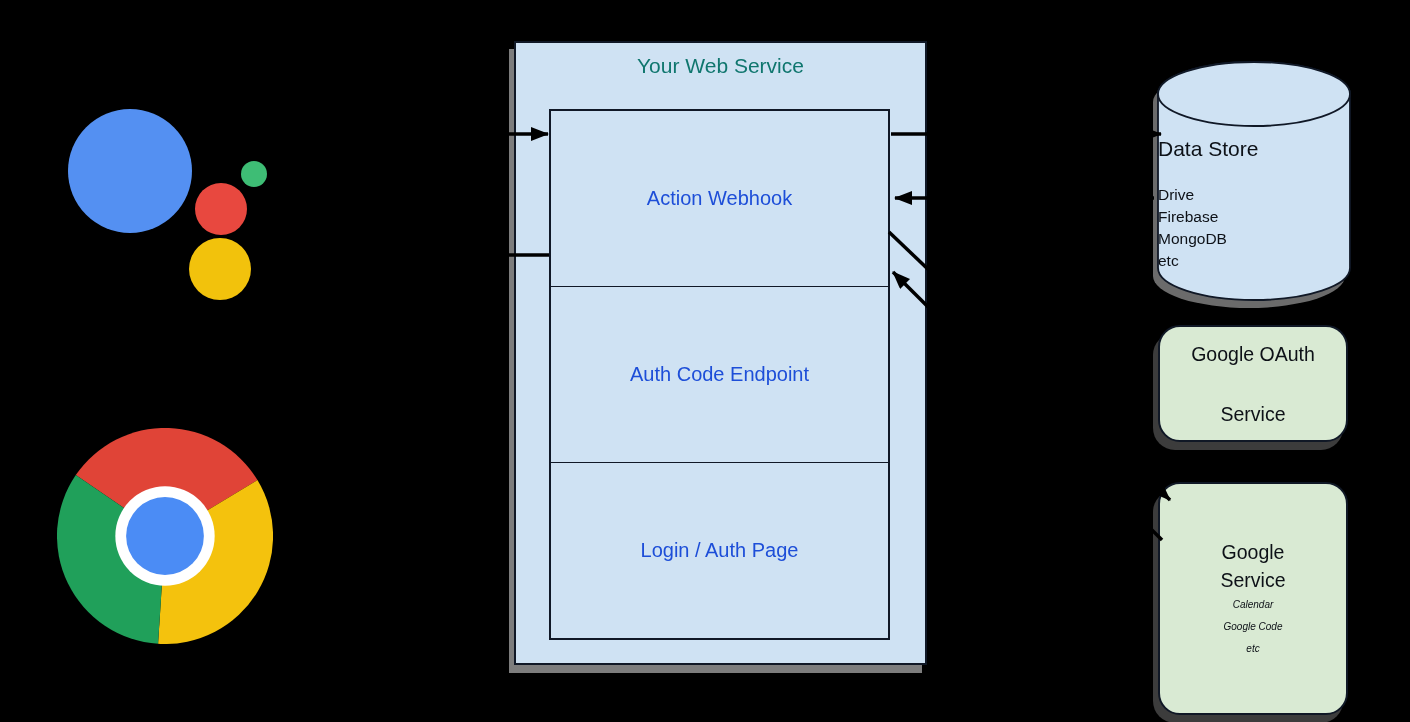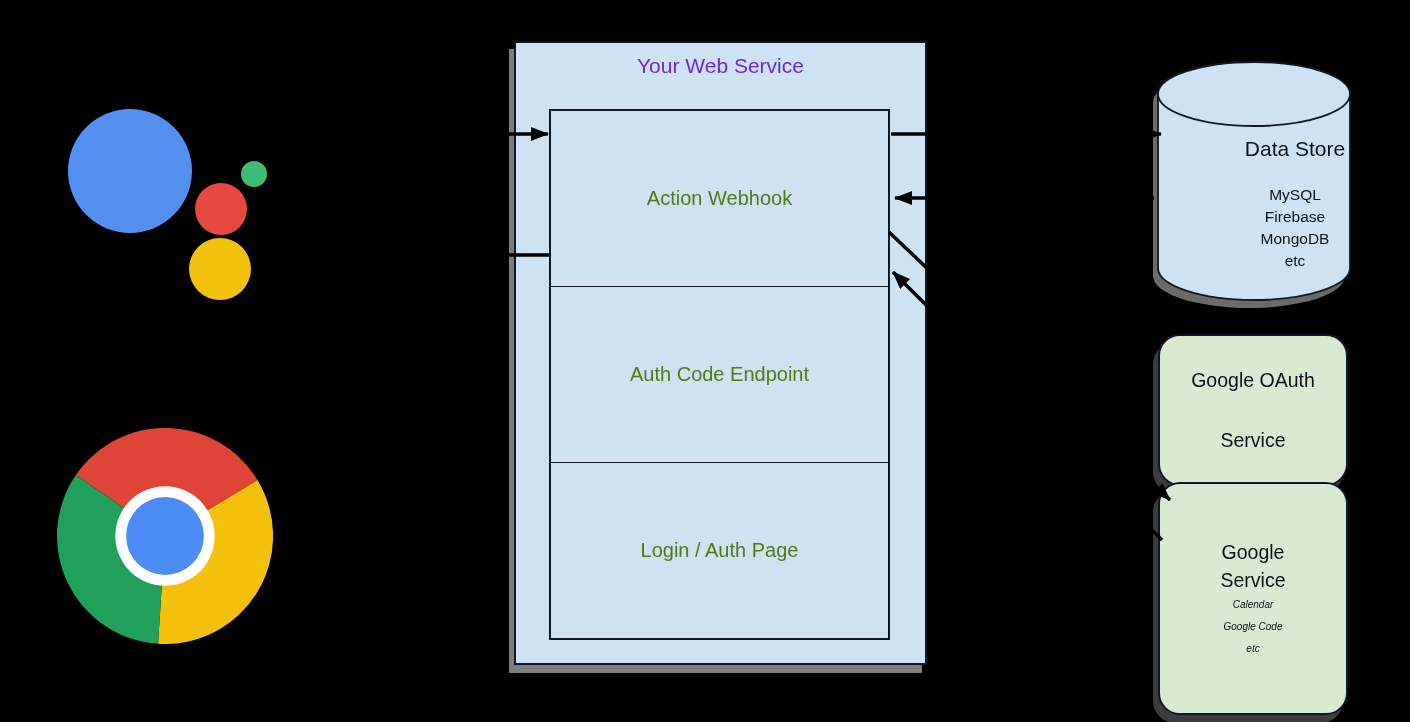--- a/index.html
+++ b/index.html
@@ -13,48 +13,48 @@
 
   
   .web-service{
     left:514px;top:41px;width:413px;height:624px;
     background:#cfe2f3;border:2px solid #101826;box-sizing:border-box;
     box-shadow:-5px 8px 0 0 #7d7d7d;
     z-index:2;
   }
   .ws-title{
     position:absolute;left:0;top:11px;width:100%;
-    text-align:center;font-size:21px;color:#6d28d9;
+    text-align:center;font-size:21px;color:#0f766e;
   }
   .ws-inner{
     position:absolute;left:33px;top:66px;width:341px;height:531px;
     border:2px solid #101826;box-sizing:border-box;
     display:flex;flex-direction:column;
   }
   .ws-cell{
     flex:1;display:flex;align-items:center;justify-content:center;
-    font-size:20px;color:#4d7c0f;
+    font-size:20px;color:#1d4ed8;
   }
   .ws-cell + .ws-cell{border-top:1.5px solid #101826;}
 
   
   .ds-text{
-    left:1158px;top:136px;width:192px;text-align:center;z-index:6;padding-left:41px;
+    left:1158px;top:136px;width:192px;text-align:left;z-index:6;
   }
   .ds-title{font-size:21px;line-height:26px;}
   .ds-items{margin-top:22px;font-size:15.5px;line-height:22px;}
 
   .green-box{
     left:1158px;width:190px;background:#d9ead3;border:2px solid #101826;
     border-radius:22px;box-sizing:border-box;z-index:2;
     box-shadow:-5px 8px 0 0 #3c3c3c;
     display:flex;flex-direction:column;align-items:center;justify-content:center;
     text-align:center;
   }
-  .oauth-box{top:334px;height:152px;gap:32px;}
+  .oauth-box{top:325px;height:117px;gap:32px;}
   .gsvc-box{top:482px;height:233px;}
   .green-title{font-size:19.5px;line-height:28px;}
   .green-items{font-size:10px;line-height:22px;font-style:italic;}
 
   
   .overlay{left:0;top:0;z-index:5;pointer-events:none;}
   .logo{z-index:1;}
 </style>
 </head>
 <body>
@@ -79,21 +79,21 @@
   <div class="ws-inner">
     <div class="ws-cell">Action Webhook</div>
     <div class="ws-cell">Auth Code Endpoint</div>
     <div class="ws-cell">Login / Auth Page</div>
   </div>
 </div>
 
 <div class="abs ds-text">
   <div class="ds-title">Data Store</div>
   <div class="ds-items">
-    <div>MySQL</div>
+    <div>Drive</div>
     <div>Firebase</div>
     <div>MongoDB</div>
     <div>etc</div>
   </div>
 </div>
 
 <div class="abs green-box oauth-box">
   <div class="green-title">Google OAuth</div>
   <div class="green-title">Service</div>
 </div>

